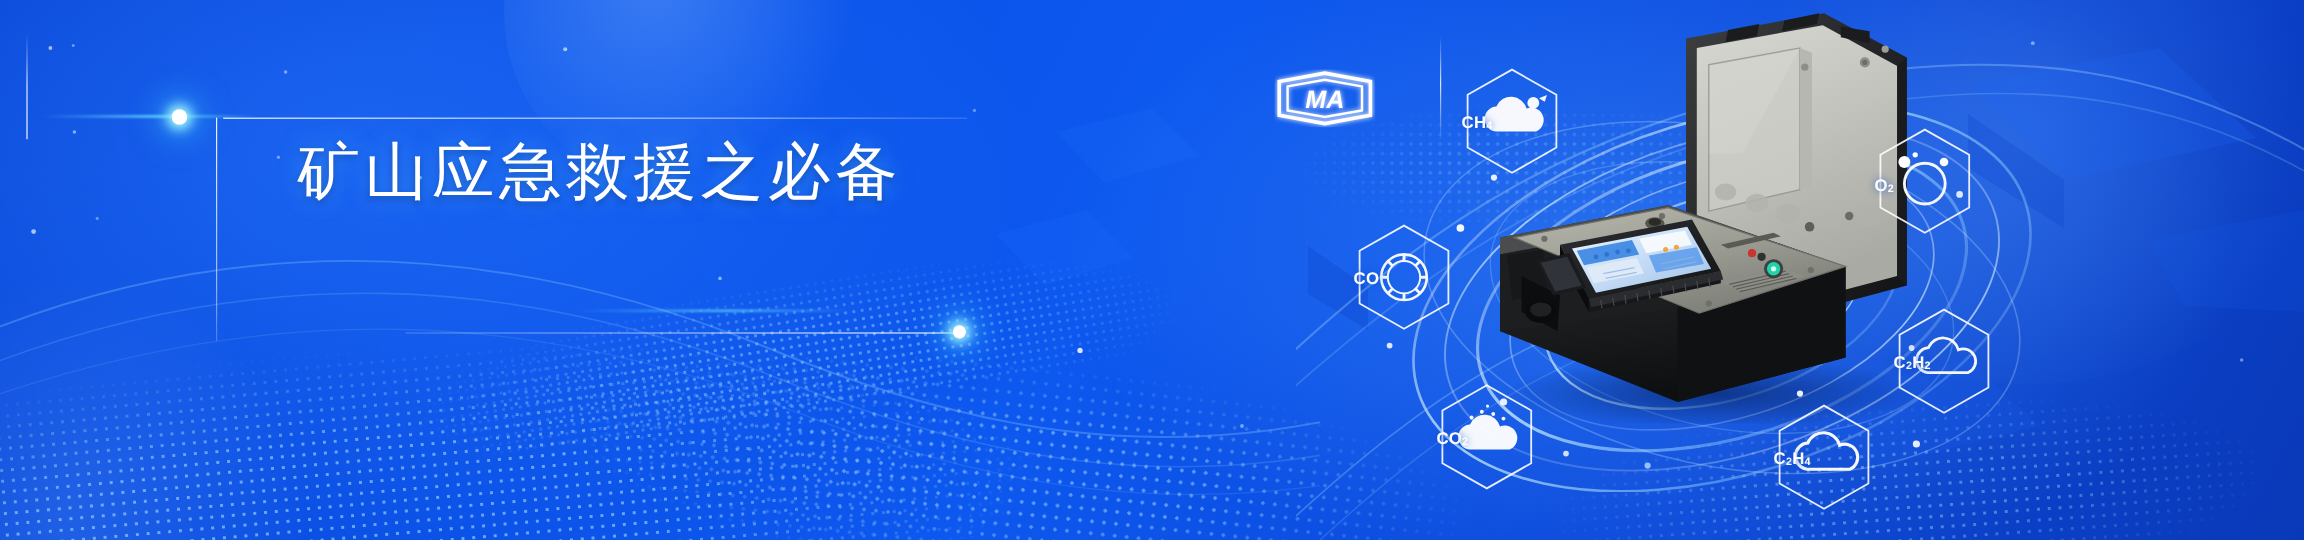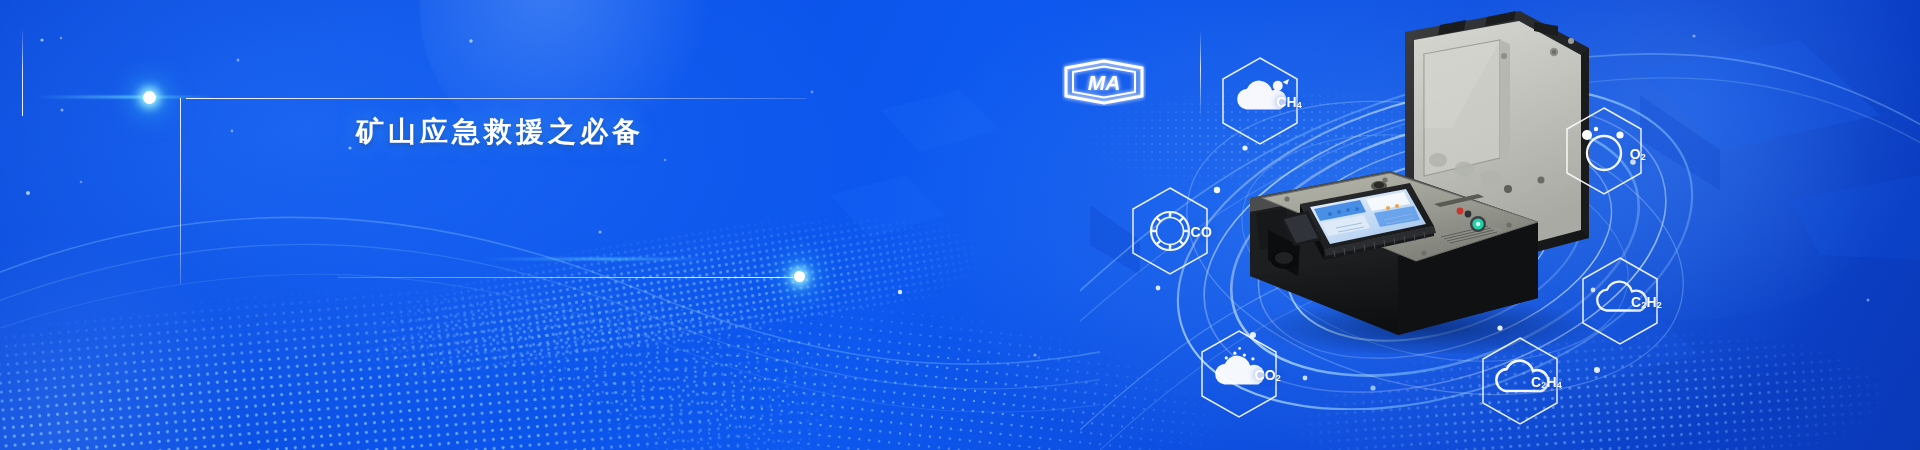--- a/index.html
+++ b/index.html
@@ -70,21 +70,21 @@
   }
   .gstreak{
     position:absolute;height:2px;pointer-events:none;
     background:linear-gradient(90deg, rgba(0,230,255,0) 0%, rgba(120,245,255,.85) 55%, rgba(255,255,255,0) 100%);
     filter:blur(1px);
   }
 
   
   #headline{position:absolute;left:180px;top:118px;width:640px;text-align:center;}
   #title-line1{
-    font-size:28px;font-weight:bold;color:#ffffff;letter-spacing:4px;
+    font-size:52px;font-weight:normal;color:#ffffff;letter-spacing:4px;
     line-height:1;margin:0 0 16px 0;white-space:nowrap;
     text-shadow:0 0 18px rgba(80,190,255,.55),0 2px 6px rgba(0,20,80,.40);
   }
   #title-line2{
     font-size:46px;font-weight:bold;color:#ffffff;letter-spacing:1px;
     line-height:1;margin:0;white-space:nowrap;
     text-shadow:0 0 22px rgba(80,190,255,.60),0 2px 8px rgba(0,20,80,.45);
   }
 
   
@@ -93,21 +93,21 @@
     background:linear-gradient(180deg, rgba(255,255,255,0) 0%, rgba(255,255,255,.85) 45%, rgba(255,255,255,0) 100%);}
 
   
   #rings{position:absolute;left:1145px;top:70px;width:580px;height:340px;pointer-events:none;}
 
   
   .hex{position:absolute;width:84px;height:92px;}
   .hex svg{display:block;overflow:visible;}
   .hex .lbl{
     position:absolute;left:0;right:0;top:50%;transform:translateY(-46%);
-    text-align:right;color:#ffffff;font-weight:bold;font-size:14px;
+    text-align:left;color:#ffffff;font-weight:bold;font-size:14px;
     letter-spacing:.2px;text-shadow:0 0 6px rgba(20,80,200,.8);
     pointer-events:none;
   }
   .hex .lbl sub{font-size:9px;vertical-align:-1px;}
 
   
   #product{position:absolute;left:1238px;top:8px;width:420px;height:345px;}
 </style>
 </head>
 <body>
@@ -423,21 +423,21 @@
         <circle cx="42" cy="46" r="19"></circle>
         <circle cx="42" cy="46" r="13.5" stroke-width="1.6"></circle>
         <path d="M42,27 L42,33 M42,59 L42,65 M23,46 L29,46 M55,46 L61,46
                  M28.5,32.5 L32.7,36.7 M51.3,55.3 L55.5,59.5
                  M55.5,32.5 L51.3,36.7 M32.7,55.3 L28.5,59.5" stroke-width="2.4"></path>
       </g>
     </svg>
     <div class="lbl">CO</div>
   </div>
 
-  <div class="hex" style="left:1197px;top:328px;">
+  <div class="hex" style="left:1197px;top:318px;">
     <svg width="84" height="92" viewBox="0 0 84 92">
       <polygon points="42,3 79,24 79,68 42,89 5,68 5,24" fill="none" stroke="#ffffff" stroke-width="1.5" opacity=".9"></polygon>
       <g fill="#ffffff" opacity=".96" transform="translate(16,28) scale(0.95)">
         <path d="M12,30 a11,11 0 0 1 0.6,-21.9 A14,14 0 0 1 39,10 a10,10 0 0 1 8.5,20 Z"></path>
         <circle cx="14" cy="2" r="1.7"></circle>
           <circle cx="23" cy="-3" r="1.7"></circle>
         <circle cx="33" cy="-1" r="1.7"></circle>
           <circle cx="42" cy="3" r="1.7"></circle>
         <circle cx="28" cy="-8" r="1.4"></circle>
       </g>

